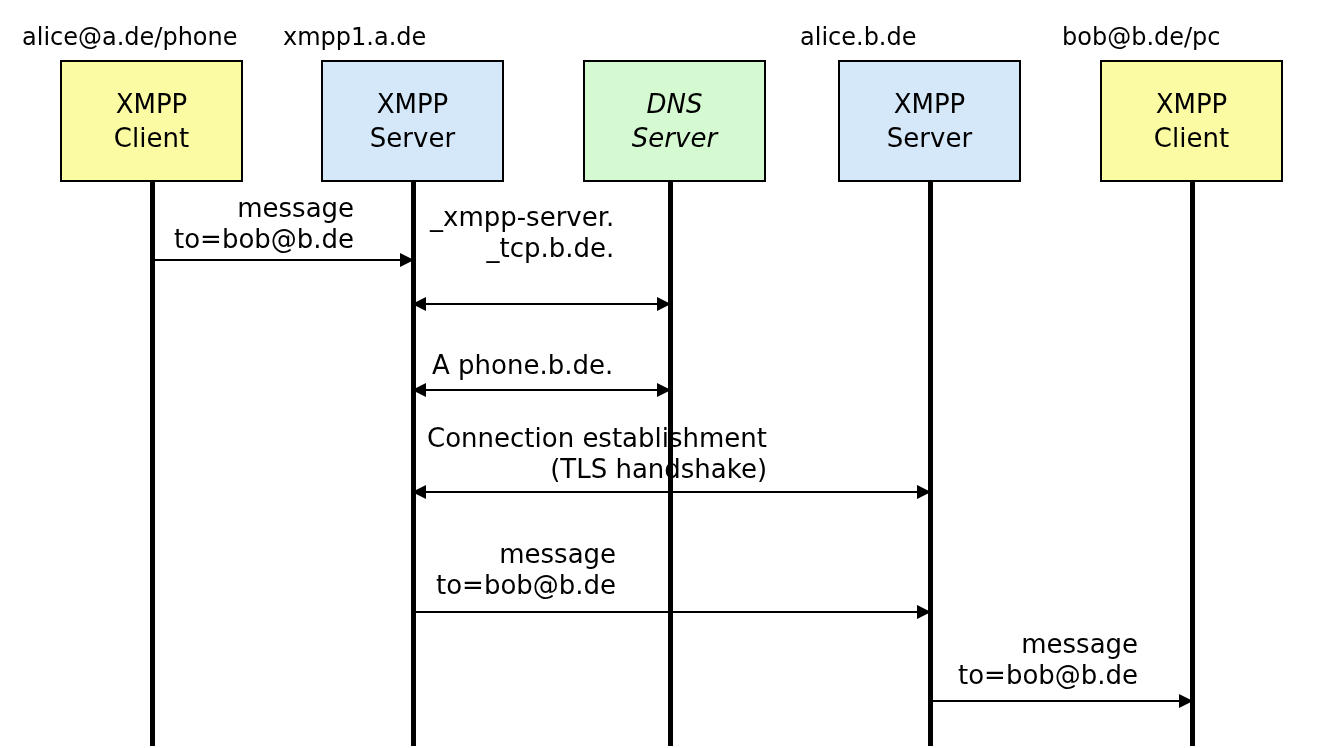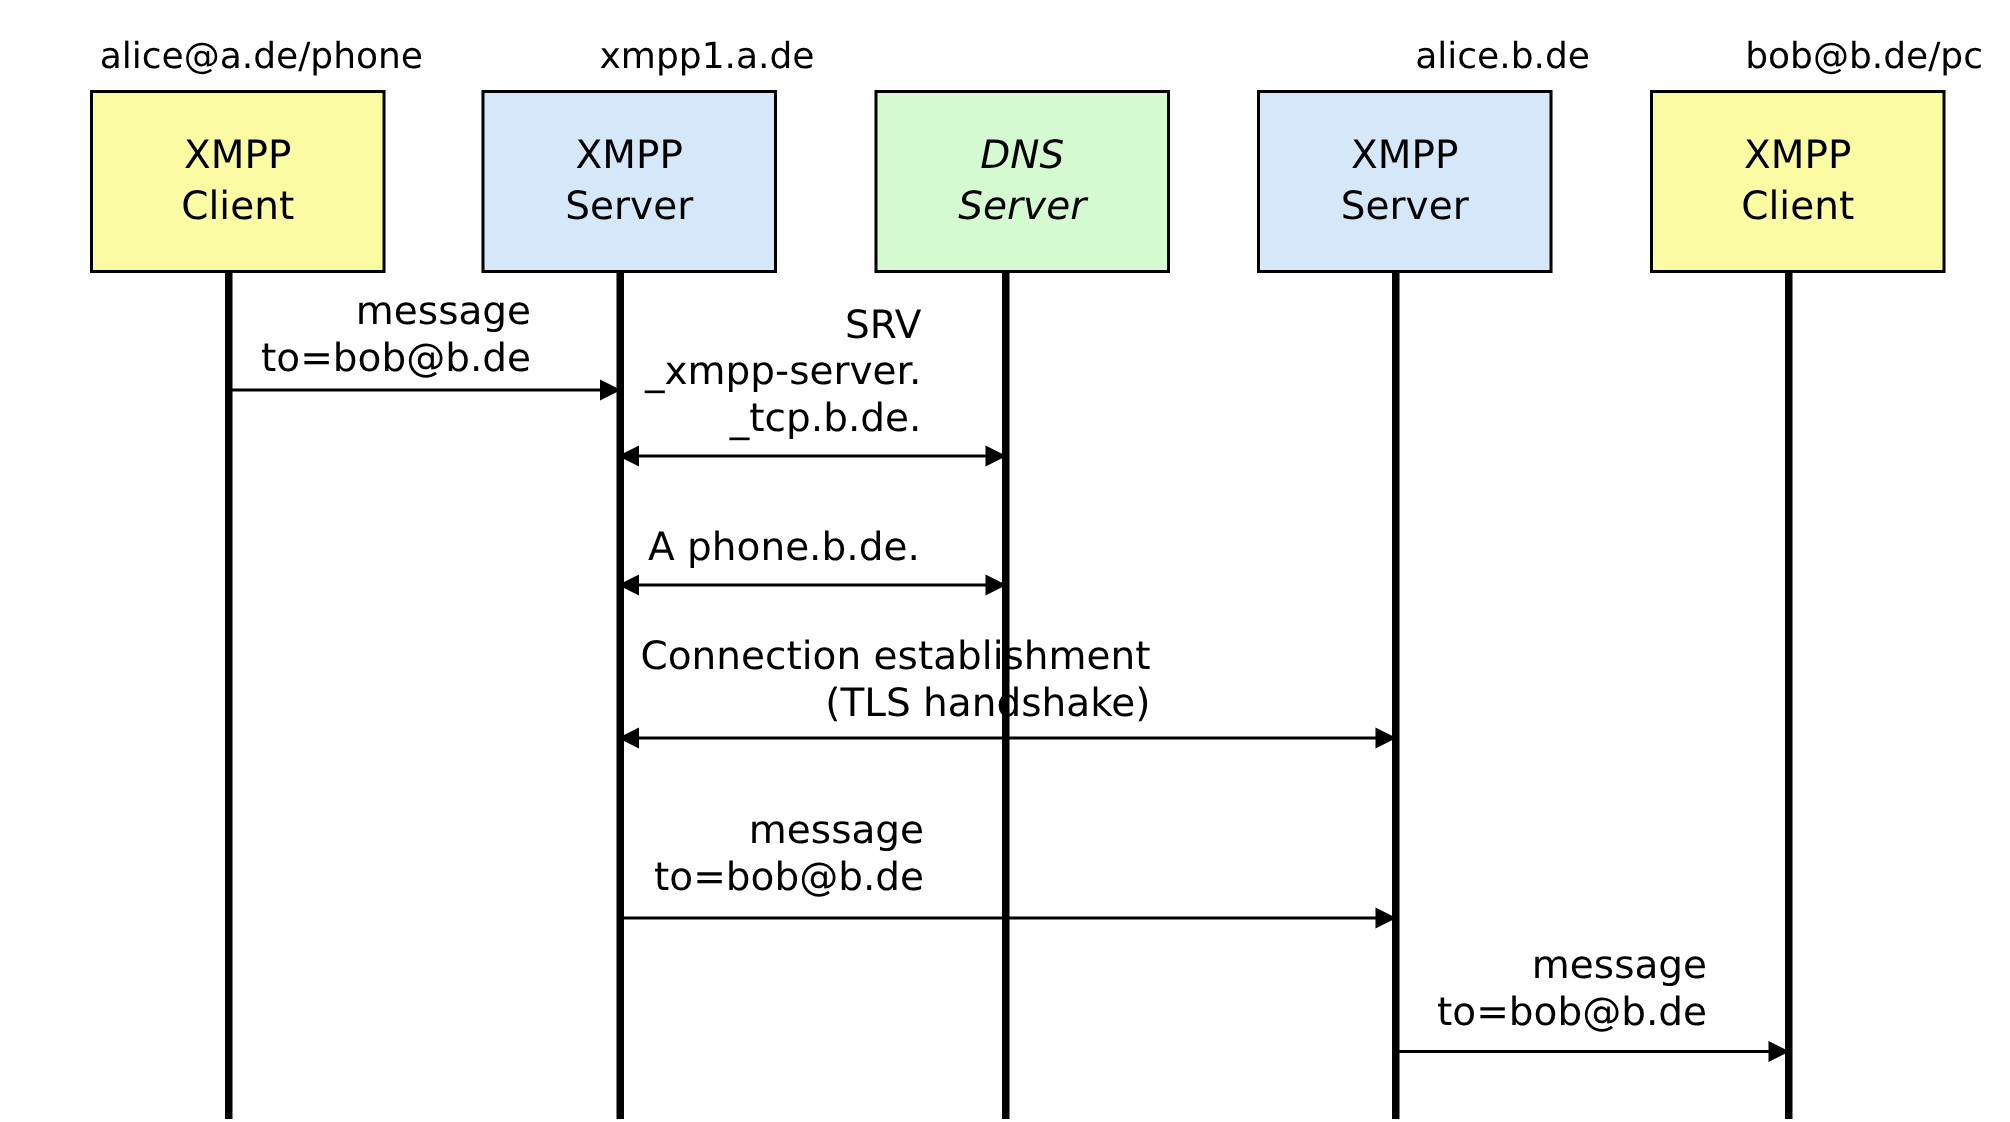--- a/index.html
+++ b/index.html
@@ -15,31 +15,31 @@
     font-family: "DejaVu Sans", "Liberation Sans", sans-serif;
     color: #000000;
     overflow: hidden;
   }
 
   
   .actor-label {
     position: absolute;
     top: 22px;
     width: 260px;
-    text-align: right;
+    text-align: left;
     font-size: 24px;
     line-height: 30px;
     white-space: nowrap;
   }
 
   
   .actor-box {
     position: absolute;
     top: 60px;
-    width: 197px;
+    width: 183px;
     height: 122px;
     border: 2px solid #000000;
     box-sizing: border-box;
     display: flex;
     flex-direction: column;
     align-items: center;
     justify-content: center;
     font-size: 26px;
     line-height: 34px;
     text-align: center;
@@ -131,21 +131,20 @@
 
   <div class="msg-text" style="left:174px; top:193px">
     <span>message</span>
     <span>to=bob@b.de</span>
   </div>
   <div class="arrow" style="left:152px; top:259px; width:261px">
     <i class="head-r"></i>
   </div>
 
   <div class="msg-text" style="left:430px; top:202px">
-    <span>SRV</span>
     <span>_xmpp-server.</span>
     <span>_tcp.b.de.</span>
   </div>
   <div class="arrow" style="left:413px; top:303px; width:257px">
     <i class="head-l"></i>
     <i class="head-r"></i>
   </div>
 
   <div class="msg-text" style="left:432px; top:350px">
     <span>A phone.b.de.</span>

